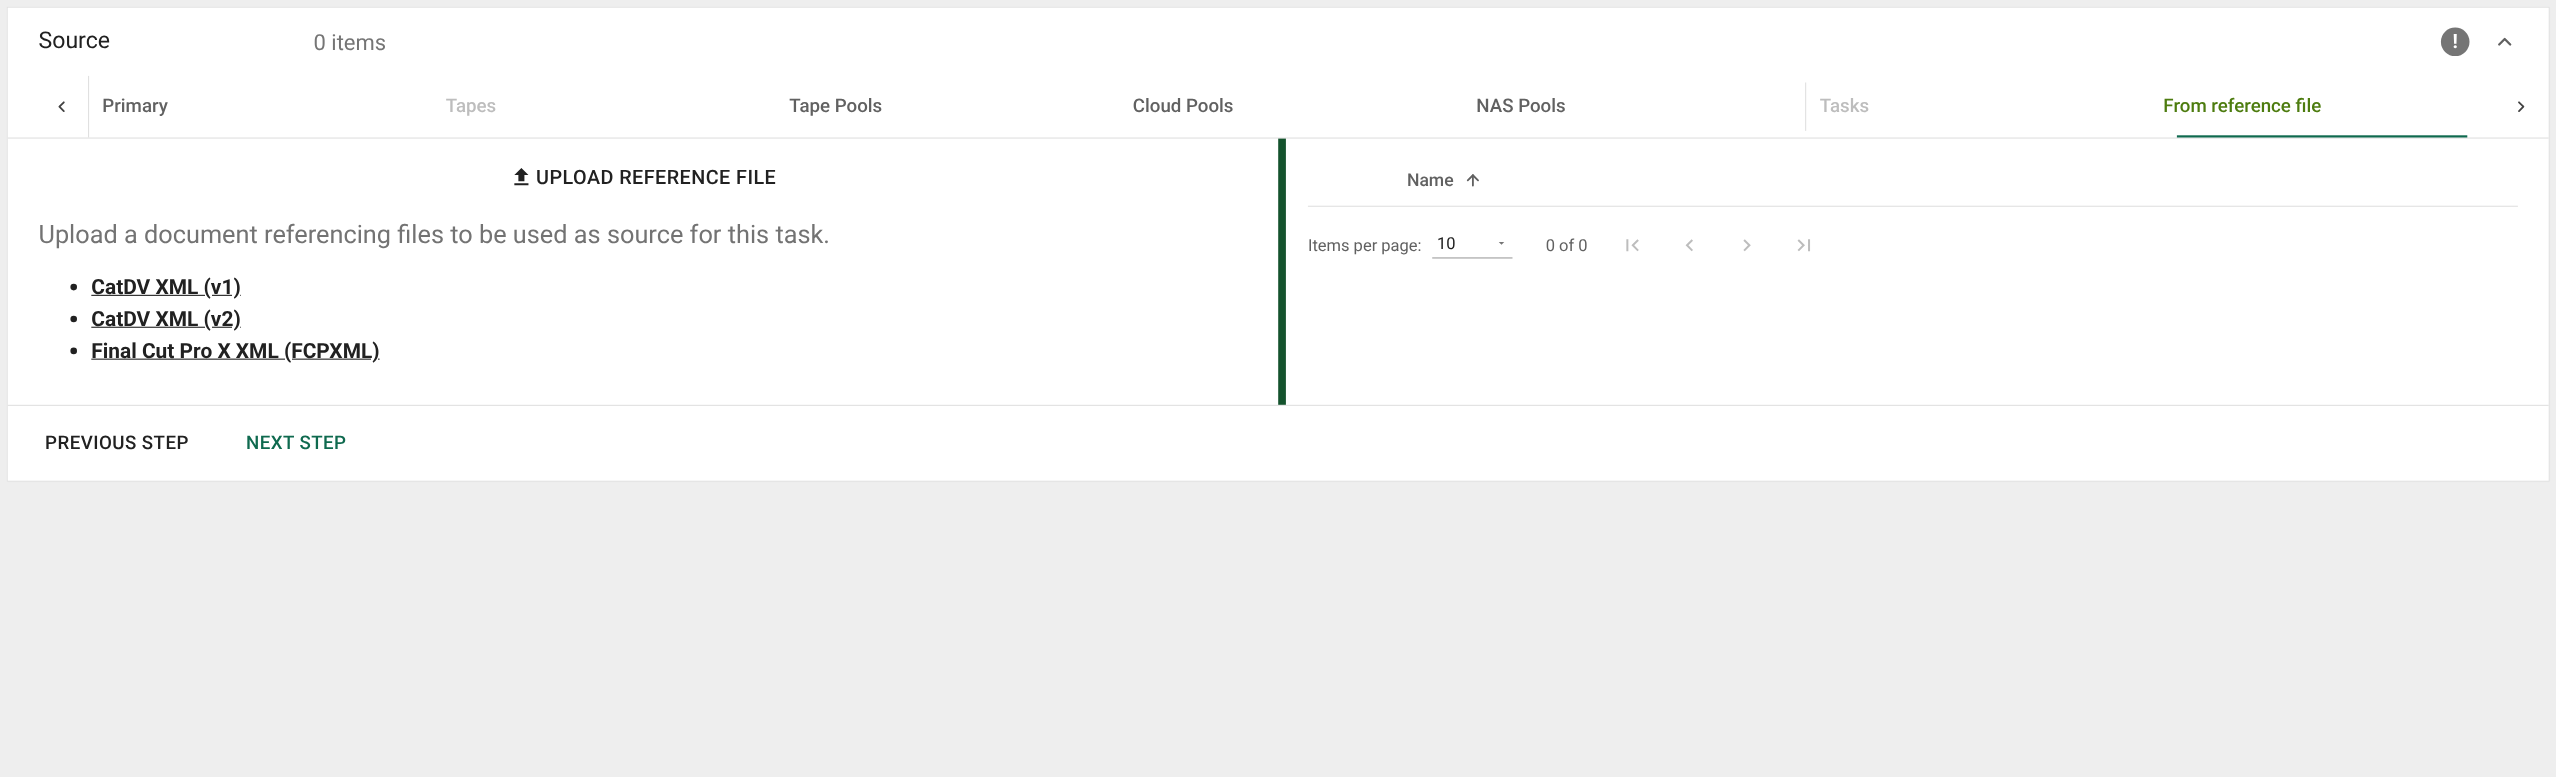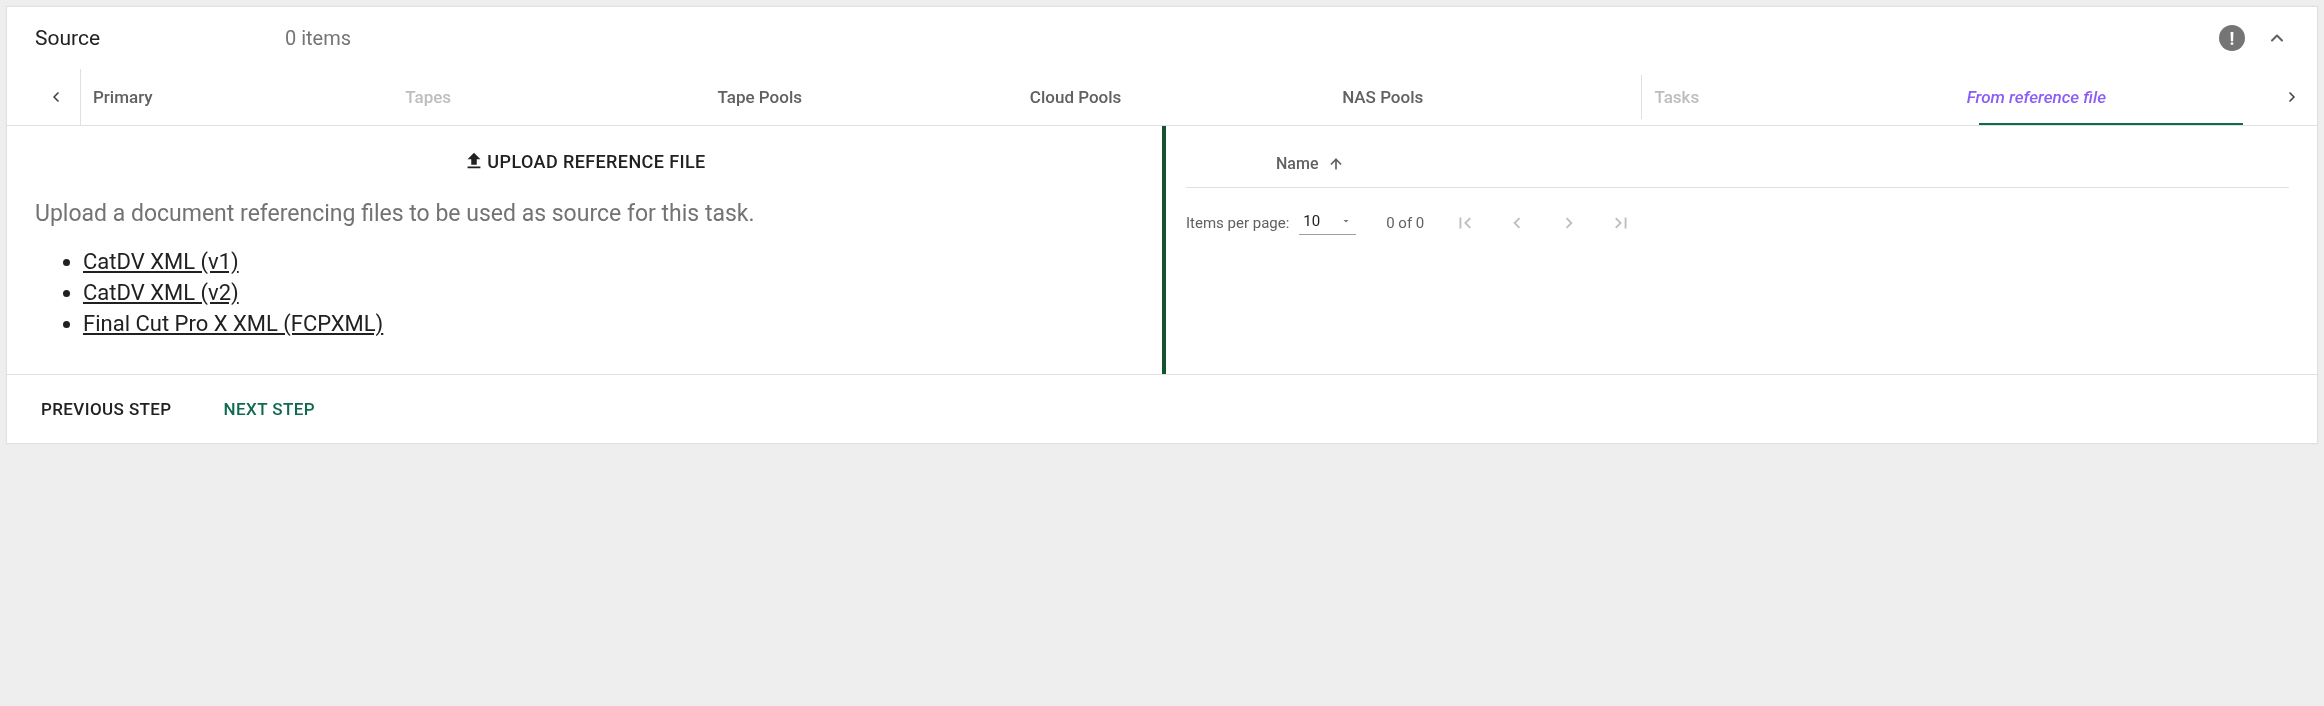--- a/index.html
+++ b/index.html
@@ -83,42 +83,41 @@
   }
   .tab.muted { color: #bdbdbd; }
   .tab.group-sep::after {
     content: "";
     position: absolute;
     right: 0; top: 6px; bottom: 6px;
     width: 1px;
     background: #e0e0e0;
   }
   .tab.active {
-    color: #8b5cf6;
-    font-style: italic;
+    color: #4d7c0f;
   }
   .tab.active::before {
     content: "";
     position: absolute;
     left: 24px; right: 24px; bottom: -1px;
     height: 3px;
     background: #0f6a4f;
   }
   
   .content-row {
     display: flex;
   }
   .content-left {
     width: 50%;
     padding: 24px 28px 32px 28px;
   }
   .content-right {
     width: 50%;
     padding: 16px 28px 32px 20px;
-    border-left: 4px solid #14532d;
+    border-left: 7px solid #14532d;
   }
   .upload-header {
     display: flex;
     align-items: center;
     justify-content: center;
     gap: 2px;
     color: #212121;
     font-weight: 500;
     font-size: 18px;
     letter-spacing: 0.4px;
@@ -129,21 +128,22 @@
     width: 22px; height: 22px;
     display: flex; align-items: center; justify-content: center;
   }
   .desc {
     font-size: 23px;
     color: #737373;
     margin-bottom: 22px;
   }
   ul.formats {
     padding-left: 48px;
-    font-size: 22px;
+    font-size: 19px;
+    font-weight: bold;
   }
   ul.formats li { margin-bottom: 6px; }
   ul.formats a {
     color: #212121;
     text-decoration: underline;
     cursor: pointer;
   }
   
   .col-header {
     display: flex;
@@ -158,21 +158,21 @@
   .paginator {
     display: flex;
     align-items: center;
     gap: 30px;
     color: #616161;
     font-size: 15px;
     padding: 22px 8px 0 0;
   }
   .ipp { display: flex; align-items: center; gap: 10px; }
   .ipp-select {
-    display: flex; align-items: center; gap: 20px;
+    display: flex; align-items: center; gap: 36px;
     border-bottom: 1px solid #9e9e9e;
     padding: 2px 4px 4px 4px;
     min-width: 56px;
     cursor: pointer;
     color: #212121;
   }
   .pager-btns { display: flex; align-items: center; gap: 30px; }
   .pager-btn {
     color: #bdbdbd;
     width: 22px; height: 22px;

